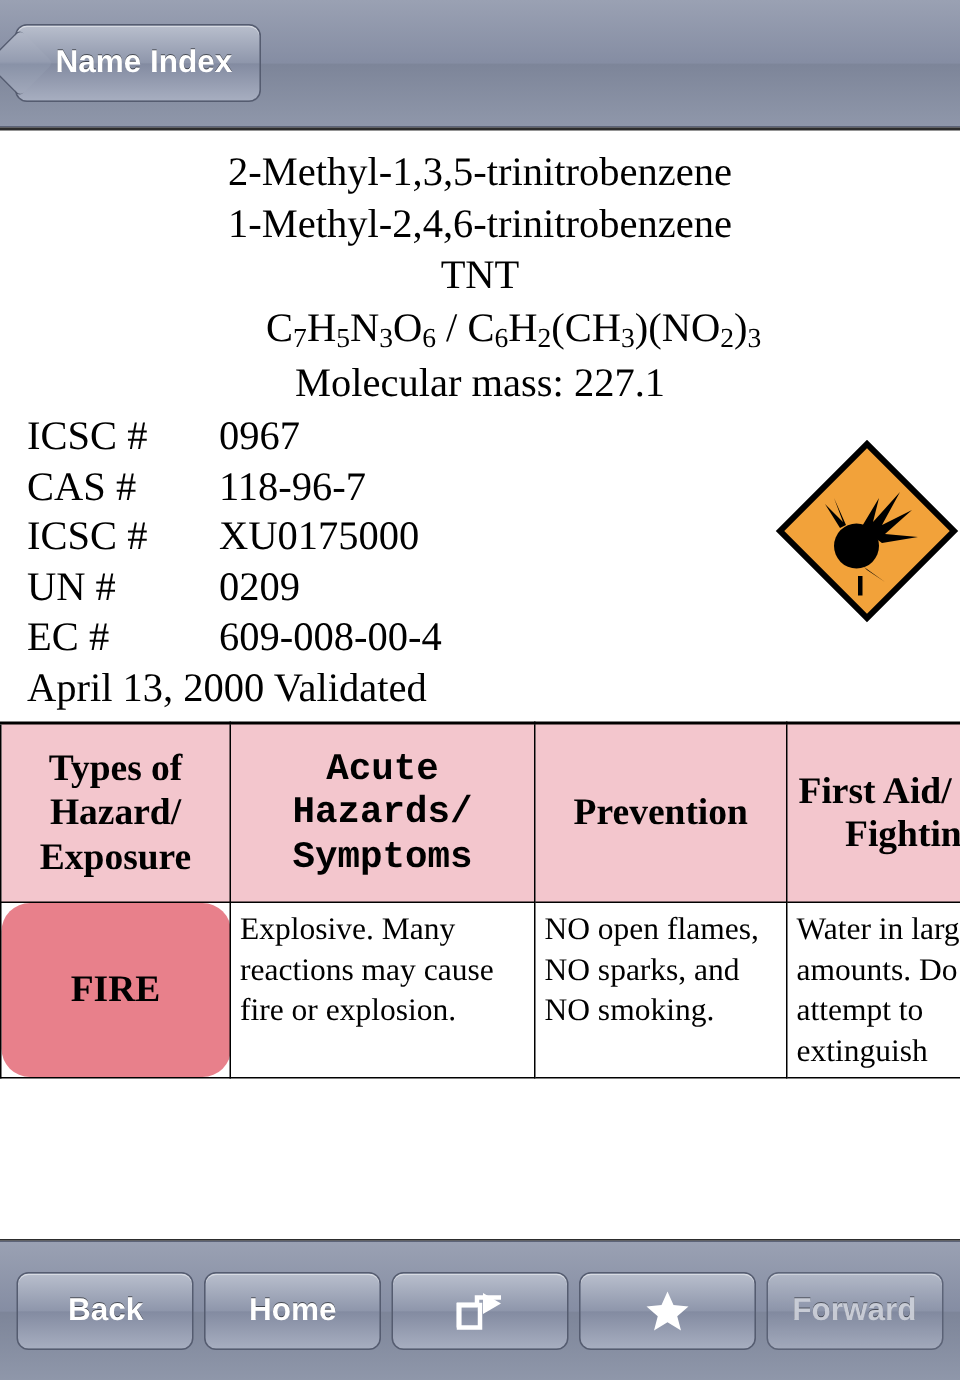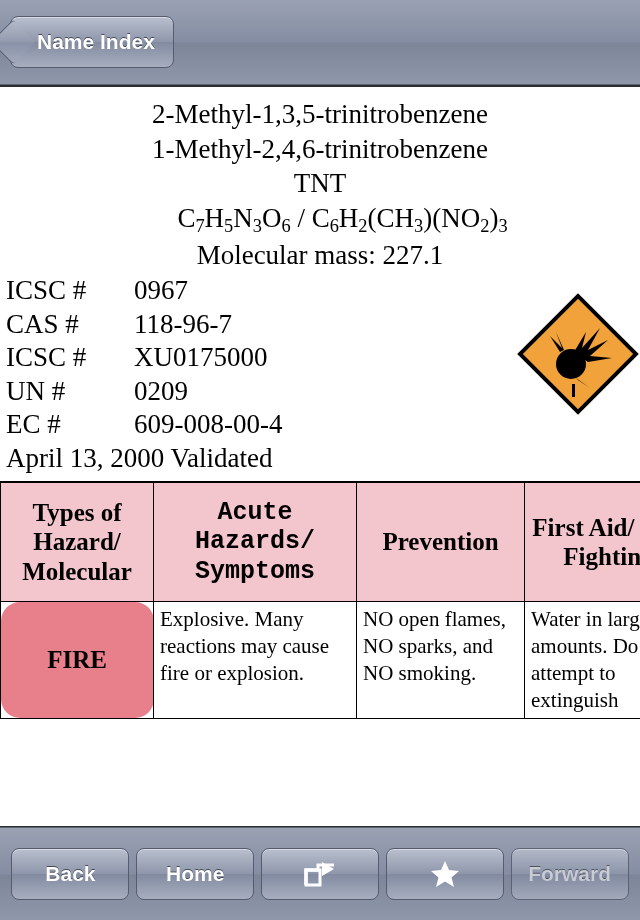--- a/index.html
+++ b/index.html
@@ -87,21 +87,21 @@
     font-size: 27px;
     padding-left: 45px;
   }
   sub { font-size: 0.68em; vertical-align: -0.25em; }
 
   .ids {
     margin-top: 2px;
     font-size: 27px;
     line-height: 1.24;
     color: #000;
-    padding-left: 6px;
+    padding-left: 18px;
     position: relative;
   }
   .ids .row {
     white-space: pre;
   }
   .ids .key {
     display: inline-block;
     min-width: 128px;
   }
 
@@ -226,21 +226,21 @@
           <path d="M48 58 L40 40 L46 56 L34 44 L44 60 Z"></path>
           <path d="M60 86 L74 96 L62 88 Z"></path>
         </g>
         <rect x="56" y="92" width="3" height="13" fill="#000"></rect>
       </svg>
     </div>
 
     <table class="haz-table">
       <thead>
         <tr>
-          <th class="col0">Types of Hazard/ Molecular</th>
+          <th class="col0">Types of Hazard/ Exposure</th>
           <th class="col1">Acute Hazards/ Symptoms</th>
           <th class="col2">Prevention</th>
           <th class="col3">First Aid/ Fire Fighting</th>
         </tr>
       </thead>
       <tbody>
         <tr>
           <td class="rowhead">FIRE</td>
           <td>Explosive. Many reactions may cause fire or explosion.</td>
           <td>NO open flames, NO sparks, and NO smoking.</td>

